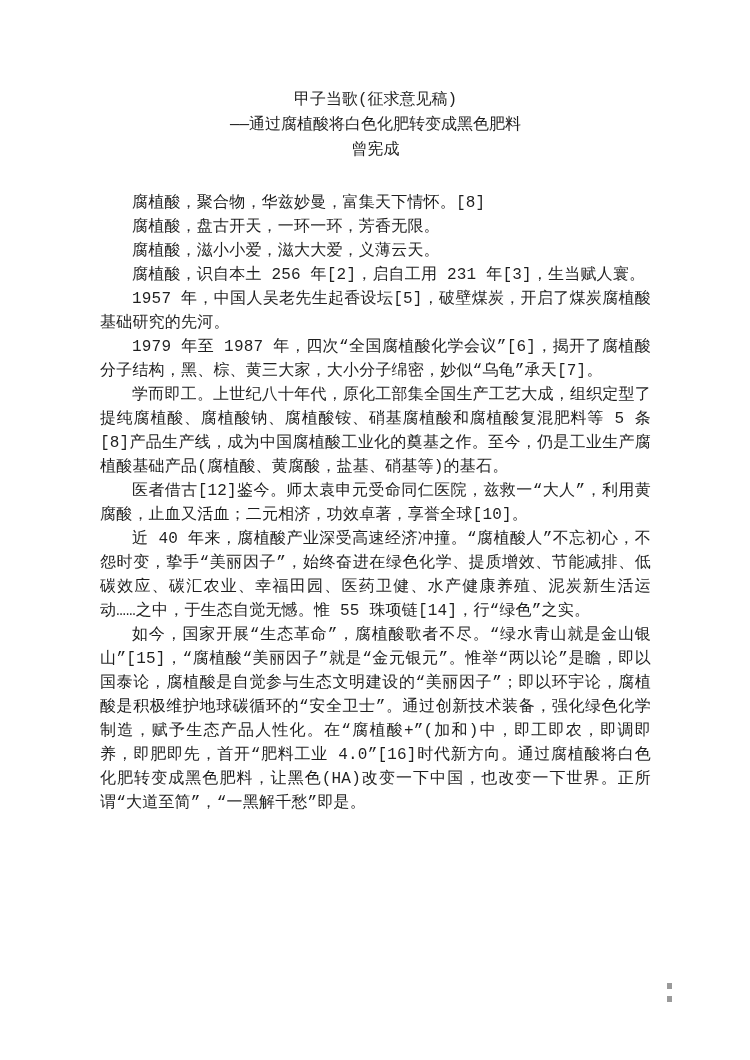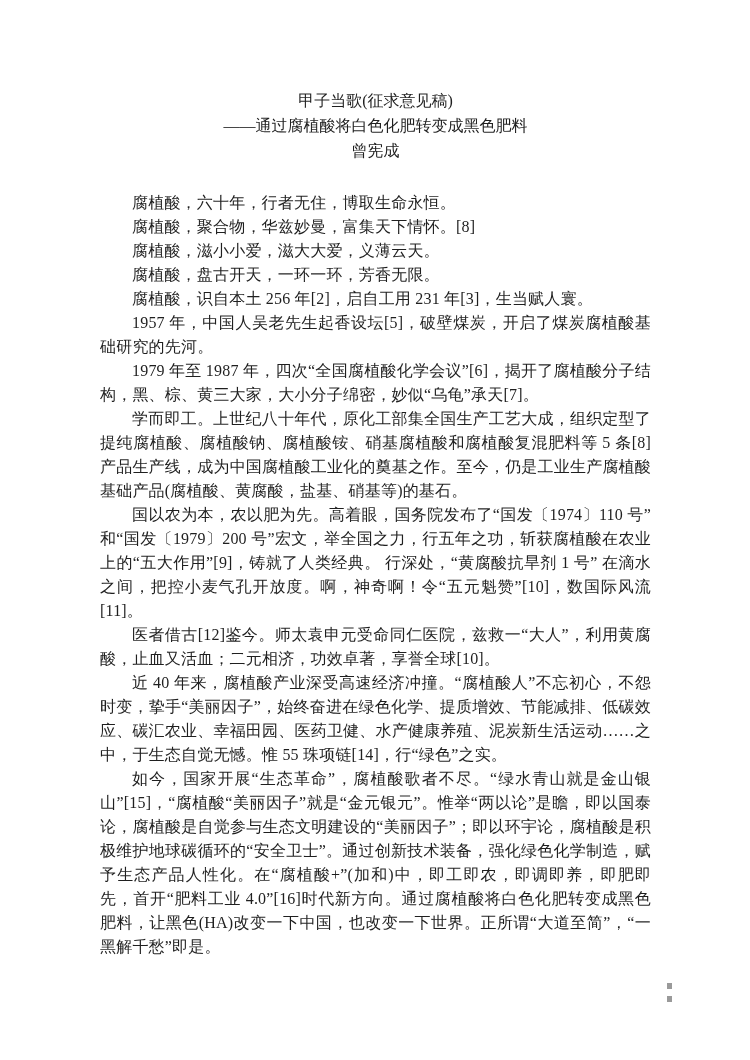--- a/index.html
+++ b/index.html
@@ -6,21 +6,21 @@
     margin: 0;
     padding: 0;
     background: #ffffff;
   }
   .page {
     position: relative;
     width: 672px;
     height: 1060px;
     background: #ffffff;
     overflow: hidden;
-    font-family: Liberation Serif, serif;
+    font-family: Liberation Mono, monospace;
     color: #1f1f1f;
   }
   .content {
     position: absolute;
     left: 100px;
     top: 88px;
     width: 551px;
   }
   .doc-title,
   .doc-subtitle,
@@ -60,38 +60,36 @@
 <body>
 
 <div class="page">
   <div class="content">
     <h1 class="doc-title">甲子当歌(征求意见稿)</h1>
     <h2 class="doc-subtitle">——通过腐植酸将白色化肥转变成黑色肥料</h2>
     <div class="doc-author">曾宪成</div>
 
     <div class="doc-body">
 
-        <p>腐植酸，六十年，行者无住，博取生命永恒。</p>
 
         <p>腐植酸，聚合物，华兹妙曼，富集天下情怀。[8]</p>
 
+        <p>腐植酸，盘古开天，一环一环，芳香无限。</p>
+
         <p>腐植酸，滋小小爱，滋大大爱，义薄云天。</p>
-
-        <p>腐植酸，盘古开天，一环一环，芳香无限。</p>
 
         <p>腐植酸，识自本土 256 年[2]，启自工用 231 年[3]，生当赋人寰。</p>
 
 
         <p>1957 年，中国人吴老先生起香设坛[5]，破壁煤炭，开启了煤炭腐植酸基础研究的先河。</p>
 
         <p>1979 年至 1987 年，四次“全国腐植酸化学会议”[6]，揭开了腐植酸分子结构，黑、棕、黄三大家，大小分子绵密，妙似“乌龟”承天[7]。</p>
 
         <p>学而即工。上世纪八十年代，原化工部集全国生产工艺大成，组织定型了提纯腐植酸、腐植酸钠、腐植酸铵、硝基腐植酸和腐植酸复混肥料等 5 条[8]产品生产线，成为中国腐植酸工业化的奠基之作。至今，仍是工业生产腐植酸基础产品(腐植酸、黄腐酸，盐基、硝基等)的基石。</p>
 
-        <p>国以农为本，农以肥为先。高着眼，国务院发布了“国发〔1974〕110 号” 和“国发〔1979〕200 号”宏文，举全国之力，行五年之功，斩获腐植酸在农业上的“五大作用”[9]，铸就了人类经典。 行深处，“黄腐酸抗旱剂 1 号” 在滴水之间，把控小麦气孔开放度。啊，神奇啊！令“五元魁赞”[10]，数国际风流[11]。</p>
 
         <p>医者借古[12]鉴今。师太袁申元受命同仁医院，兹救一“大人”，利用黄腐酸，止血又活血；二元相济，功效卓著，享誉全球[10]。</p>
 
         <p>近 40 年来，腐植酸产业深受高速经济冲撞。“腐植酸人”不忘初心，不怨时变，挚手“美丽因子”，始终奋进在绿色化学、提质增效、节能减排、低碳效应、碳汇农业、幸福田园、医药卫健、水产健康养殖、泥炭新生活运动……之中，于生态自觉无憾。惟 55 珠项链[14]，行“绿色”之实。</p>
 
         <p>如今，国家开展“生态革命”，腐植酸歌者不尽。“绿水青山就是金山银山”[15]，“腐植酸“美丽因子”就是“金元银元”。惟举“两以论”是瞻，即以国泰论，腐植酸是自觉参与生态文明建设的“美丽因子”；即以环宇论，腐植酸是积极维护地球碳循环的“安全卫士”。通过创新技术装备，强化绿色化学制造，赋予生态产品人性化。在“腐植酸+”(加和)中，即工即农，即调即养，即肥即先，首开“肥料工业 4.0”[16]时代新方向。通过腐植酸将白色化肥转变成黑色肥料，让黑色(HA)改变一下中国，也改变一下世界。正所谓“大道至简”，“一黑解千愁”即是。</p>
       </div>
   </div>
 
   <div class="edge-artifact">

